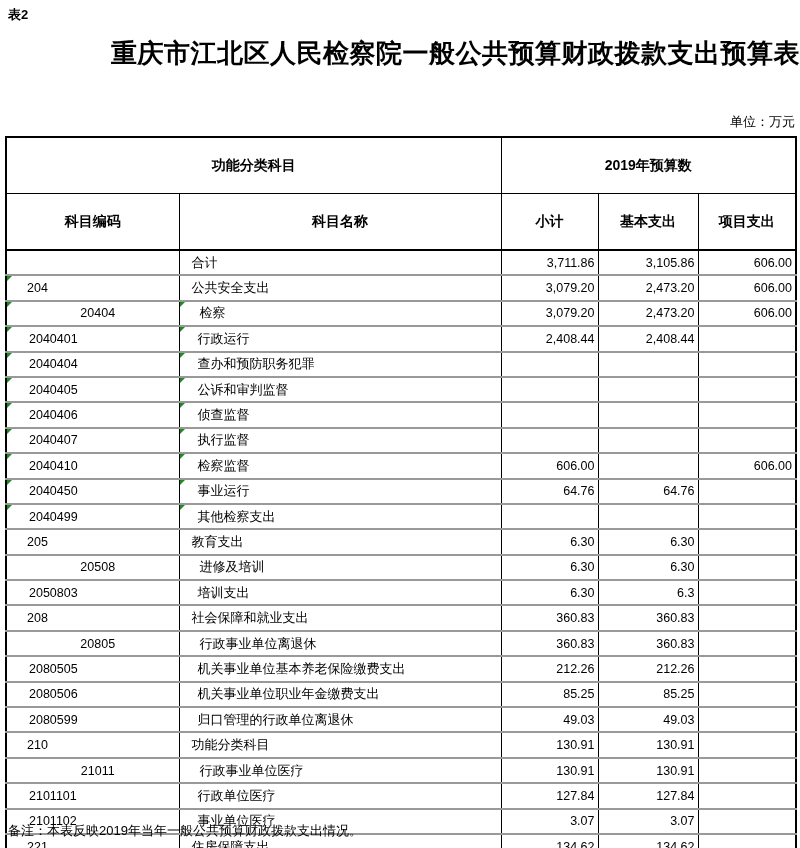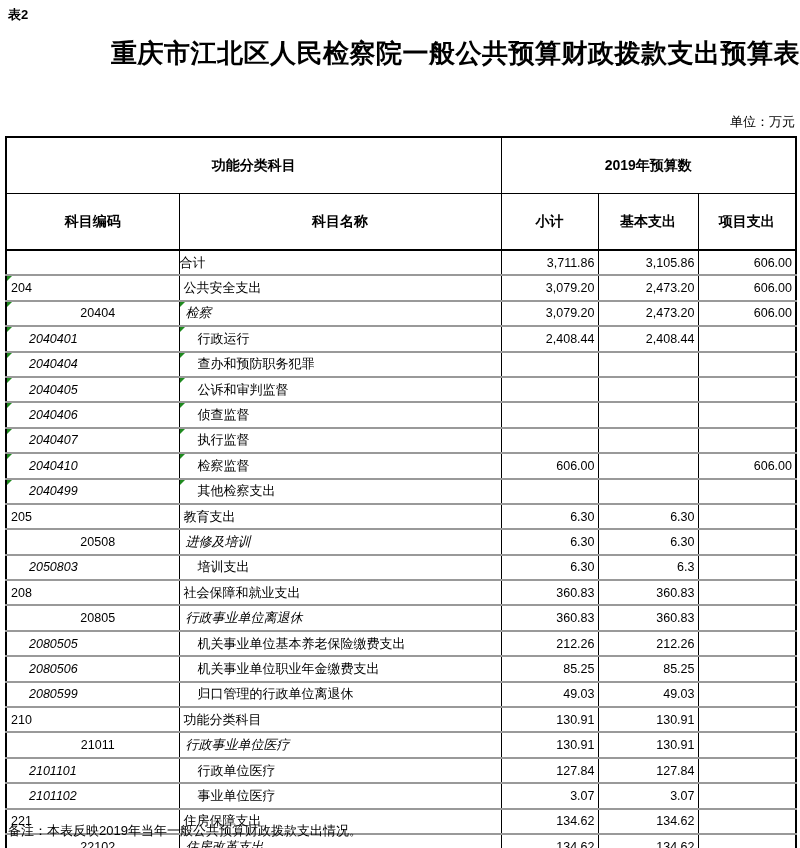--- a/index.html
+++ b/index.html
@@ -27,26 +27,26 @@
   td{
     border-left:1px solid #000;border-right:1px solid #000;
     border-top:2px solid #999;border-bottom:2px solid #999;
     height:23.4px;padding:0 3px;font-size:13px;vertical-align:middle;
     position:relative;overflow:hidden;white-space:nowrap;
   }
   tbody tr:last-child td{border-bottom:2px solid #000;}
   td.num{text-align:right;font-size:12.5px;}
   td.code{font-size:12.5px;}
   .code-l0{padding-left:4px;}
-  .code-l1{padding-left:4px;}
+  .code-l1{padding-left:20px;}
   .code-l2{padding-left:13px;text-align:center;}
-  .code-l3{padding-left:22px;font-style:italic;}
-  .name-l0{padding-left:0;margin-left:16px;}
-  .name-l1{padding-left:4px;}
-  .name-l2{padding-left:6px;font-style:italic;}
+  .code-l3{padding-left:22px;}
+  .name-l0{padding-left:12px;margin-left:16px;}
+  .name-l1{padding-left:12px;}
+  .name-l2{padding-left:20px;}
   .name-l3{padding-left:18px;}
   i.flag{
     position:absolute;top:0;left:0;width:0;height:0;display:block;
     border-style:solid;border-width:5px 5px 0 0;
     border-color:#1f8a1f transparent transparent transparent;
   }
   .note{position:absolute;left:8px;top:822px;font-size:13px;}
 </style>
 </head>
 <body>
@@ -134,20 +134,27 @@
         <td class="num"></td>
       </tr>
       <tr>
         <td class="code code-l3">2040410<i class="flag"></i></td>
         <td class="name-l3">检察监督<i class="flag"></i></td>
         <td class="num">606.00</td>
         <td class="num"></td>
         <td class="num">606.00</td>
       </tr>
       <tr>
+        <td class="code code-l3">2040450<i class="flag"></i></td>
+        <td class="name-l3">事业运行<i class="flag"></i></td>
+        <td class="num">64.76</td>
+        <td class="num">64.76</td>
+        <td class="num"></td>
+      </tr>
+      <tr>
         <td class="code code-l3">2040499<i class="flag"></i></td>
         <td class="name-l3">其他检察支出<i class="flag"></i></td>
         <td class="num"></td>
         <td class="num"></td>
         <td class="num"></td>
       </tr>
       <tr>
         <td class="code code-l1">205</td>
         <td class="name-l1">教育支出</td>
         <td class="num">6.30</td>

